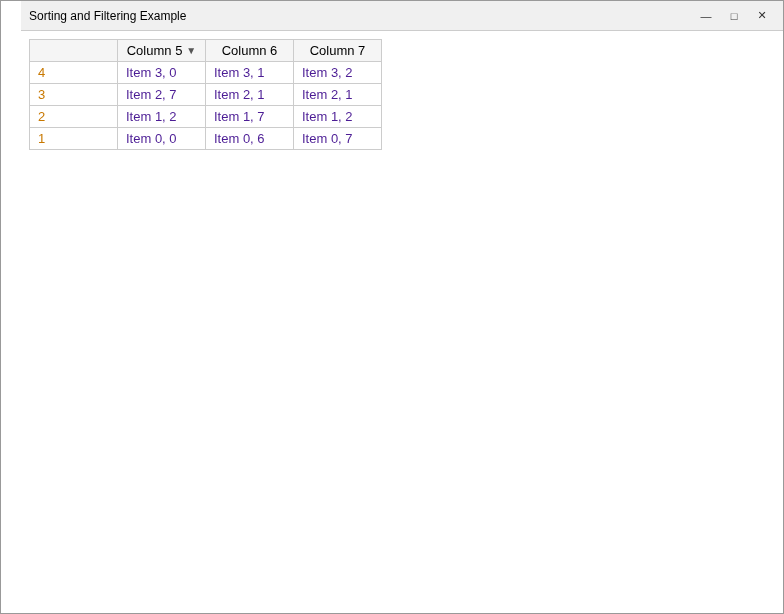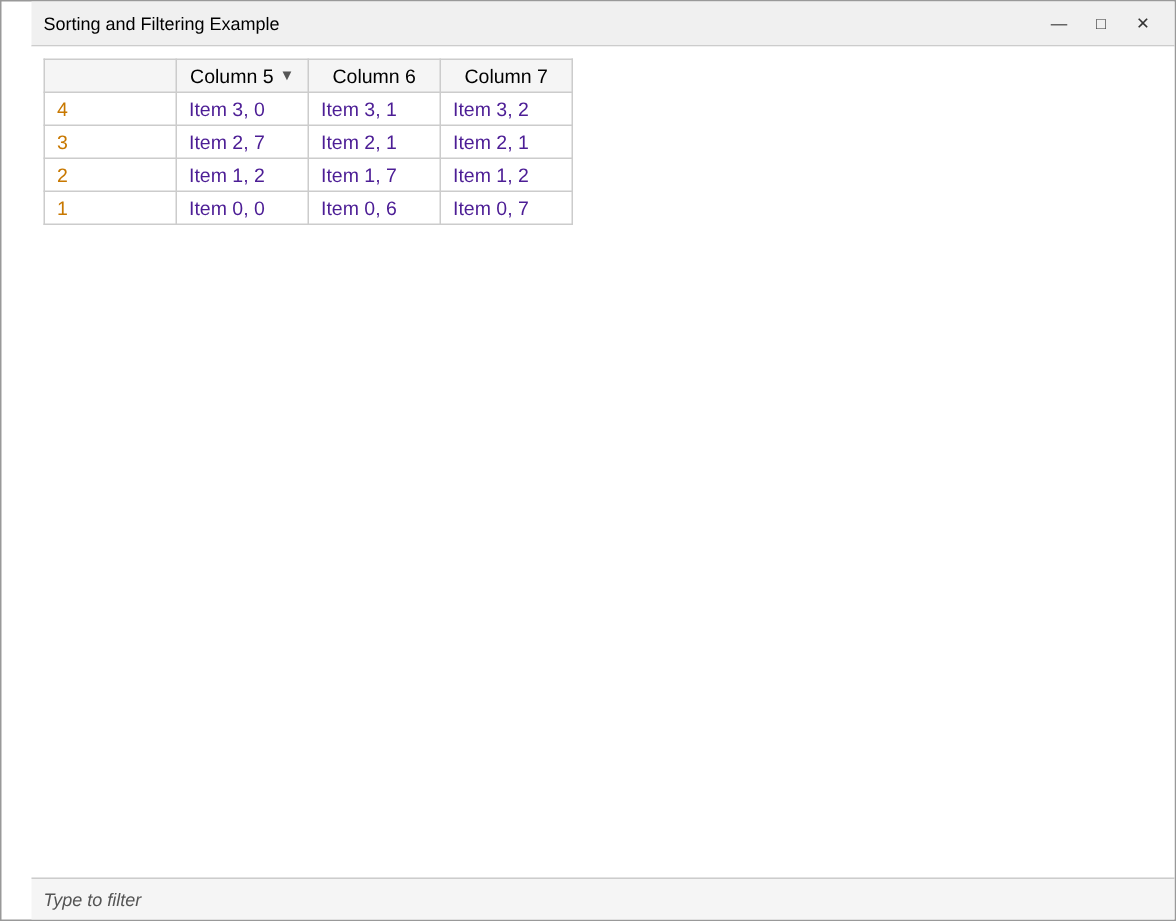--- a/index.html
+++ b/index.html
@@ -181,16 +181,13 @@
           <tr>
             <td class="row-num">1</td>
             <td><span class="cell-text">Item 0, 0</span></td>
             <td><span class="cell-text">Item 0, 6</span></td>
             <td><span class="cell-text">Item 0, 7</span></td>
           </tr>
         </tbody>
     </table>
   </div>
 
-  <div class="status-bar">
-    <span class="status-text">Type to filter</span>
-  </div>
 </div>
 
 </body></html>

